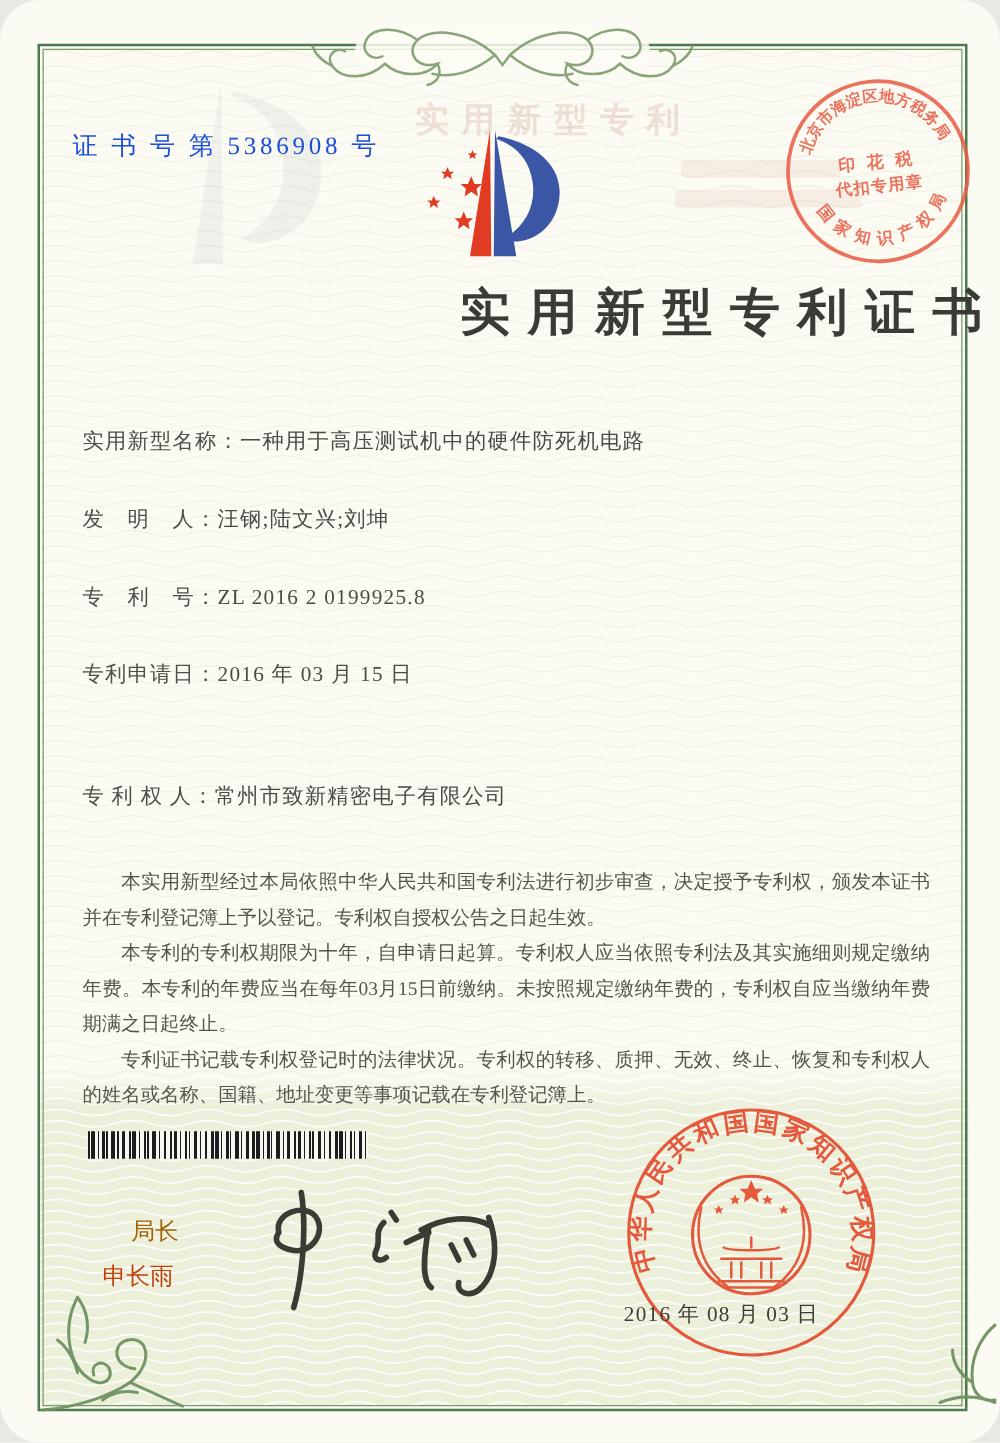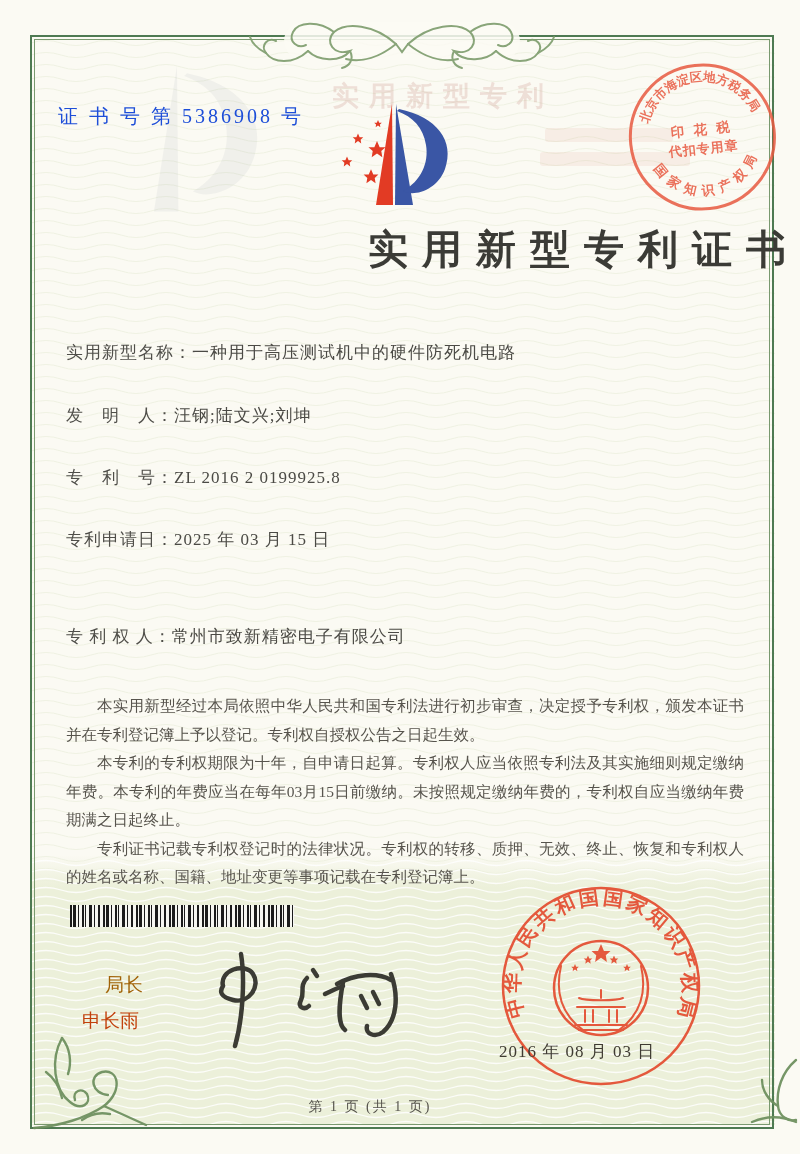--- a/index.html
+++ b/index.html
@@ -1,17 +1,17 @@
 <!DOCTYPE html>
 <html><head>
 <meta charset="utf-8">
 <style>
   html,body{margin:0;padding:0;}
   body{background:#e9e9e4;font-family:"Liberation Serif","DejaVu Serif",serif;}
-  #page{position:relative;width:800px;height:1154px;background:#fbfaf3;overflow:hidden;margin:0 auto;}
+  #page{position:relative;width:800px;height:1154px;background:#fbfaf3;overflow:hidden;margin:0 auto;border-radius:32px;}
   .abs{position:absolute;}
   
   #frame{left:30px;top:35px;width:740px;height:1090px;border:2.5px solid #4e7a52;}
   #frame-inner{left:2px;top:2px;right:2px;bottom:2px;border:1px solid #79996f;position:absolute;}
   
   #cert-no{left:58px;top:103px;font-size:20px;color:#1d4ed8;letter-spacing:3px;}
   #title{left:0;top:222px;width:800px;text-align:right;font-size:40px;font-weight:600;
          color:#3b3b36;letter-spacing:14px;text-indent:14px;}
   .field{left:66px;font-size:17px;color:#4f4e49;letter-spacing:1px;white-space:nowrap;}
   .field .lab{color:#4f4e49;}
@@ -262,21 +262,21 @@
   <div class="abs field" id="f1">
     <span class="lab">发　明　人：</span><span class="val">汪钢;陆文兴;刘坤</span>
   </div>
   <div class="abs field" id="f0">
     <span class="lab">实用新型名称：</span><span class="val">一种用于高压测试机中的硬件防死机电路</span>
   </div>
   <div class="abs field" id="f2">
     <span class="lab">专　利　号：</span><span class="val">ZL 2016 2 0199925.8</span>
   </div>
   <div class="abs field" id="f3">
-    <span class="lab">专利申请日：</span><span class="val">2025 年 03 月 15 日</span>
+    <span class="lab">专利申请日：</span><span class="val">2016 年 03 月 15 日</span>
   </div>
   <div class="abs field" id="f4">
     <span class="lab">专 利 权 人：</span><span class="val">常州市致新精密电子有限公司</span>
   </div>
 
   <div class="abs" id="paras">
     <p>本实用新型经过本局依照中华人民共和国专利法进行初步审查，决定授予专利权，颁发本证书并在专利登记簿上予以登记。专利权自授权公告之日起生效。</p>
     <p>本专利的专利权期限为十年，自申请日起算。专利权人应当依照专利法及其实施细则规定缴纳年费。本专利的年费应当在每年03月15日前缴纳。未按照规定缴纳年费的，专利权自应当缴纳年费期满之日起终止。</p>
     <p>专利证书记载专利权登记时的法律状况。专利权的转移、质押、无效、终止、恢复和专利权人的姓名或名称、国籍、地址变更等事项记载在专利登记簿上。</p>
   </div>
@@ -326,15 +326,14 @@
         <path d="M 80,145 H 132"></path>
         <path d="M 84,150 H 128"></path>
         <path d="M 106,110 V 118"></path>
         <path d="M 66,86 C 60,112 66,134 88,150"></path>
         <path d="M 146,86 C 152,112 146,134 124,150"></path>
       </g>
     </g>
   </svg>
   <div class="abs" id="seal-date">2016 年 08 月 03 日</div>
 
-  <div class="abs" id="footer">第 1 页 (共 1 页)</div>
 
 </div>
 
 </body></html>

